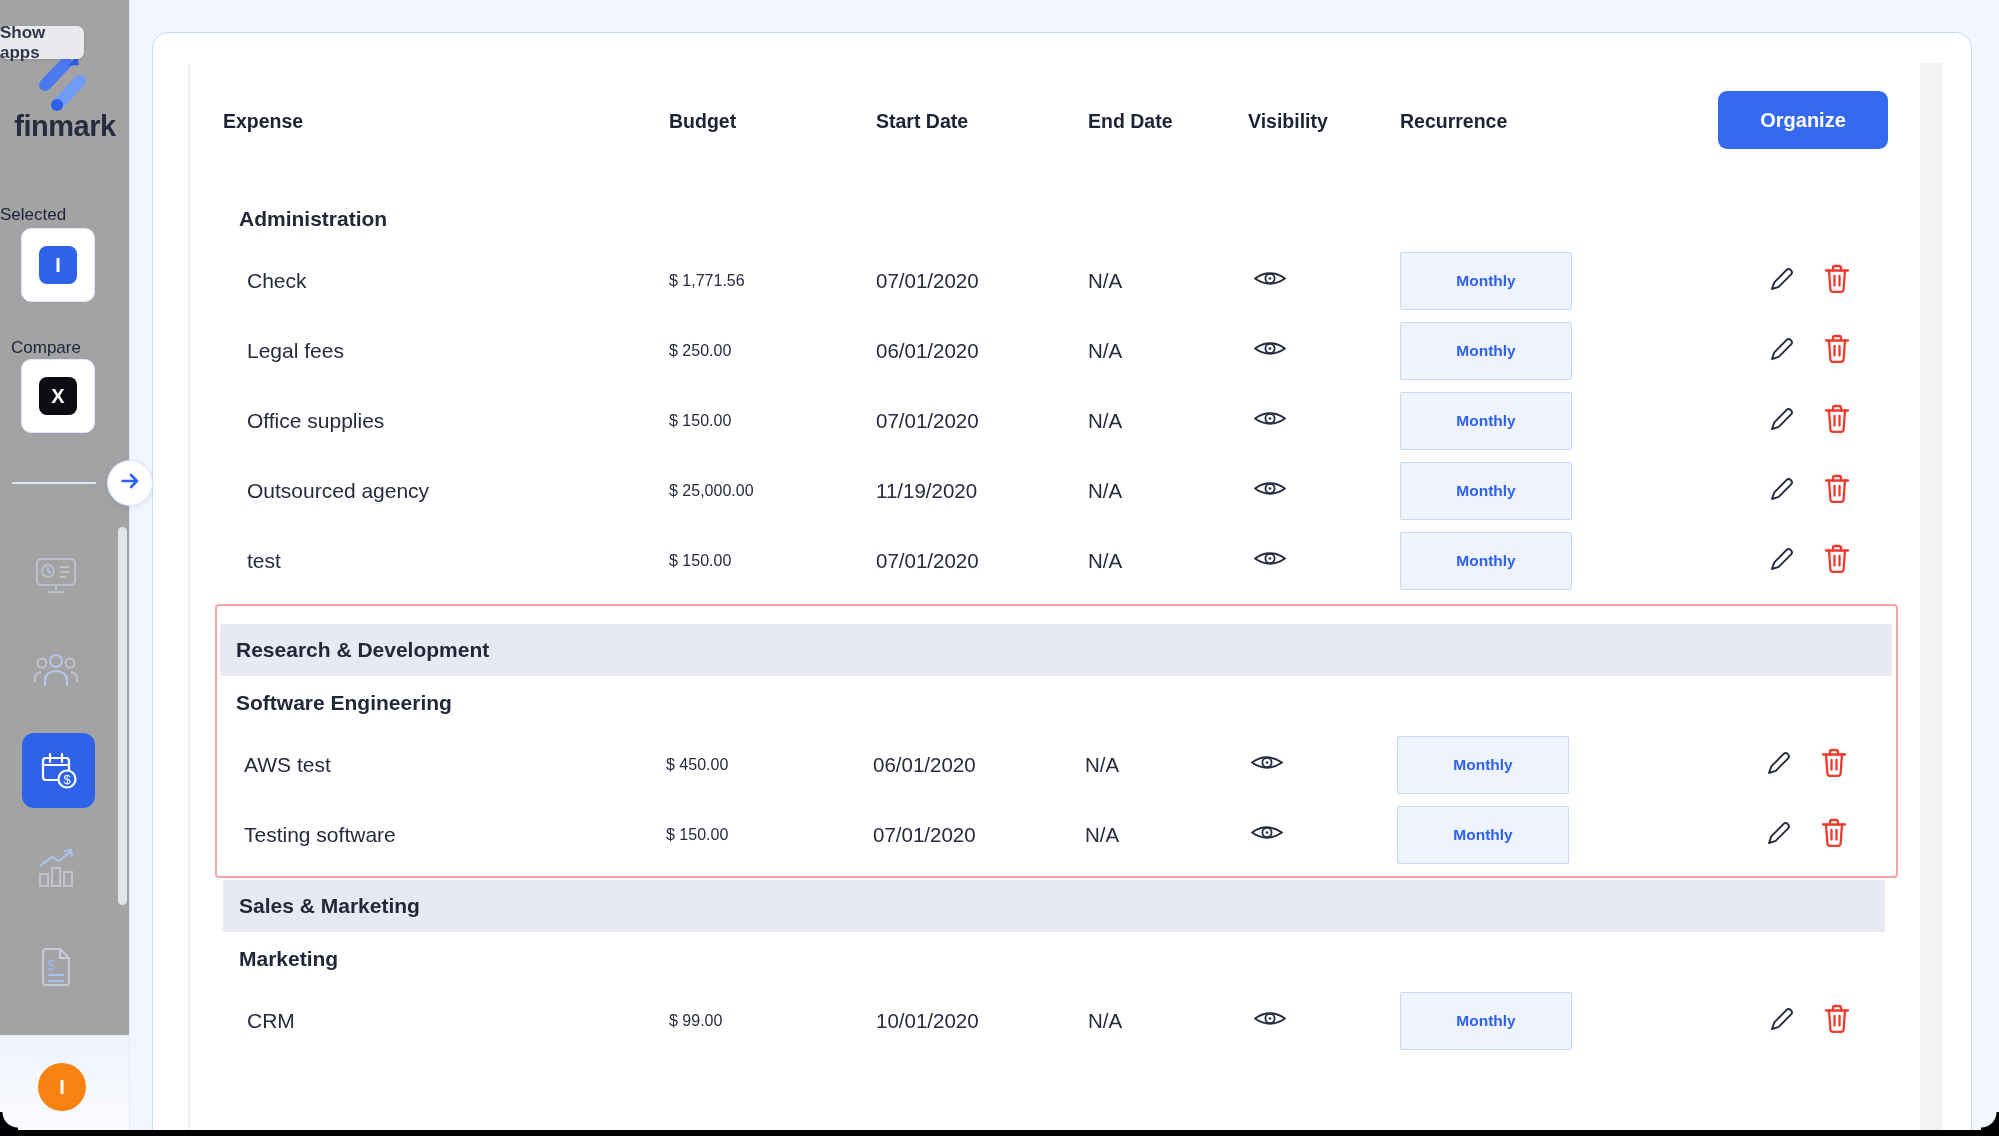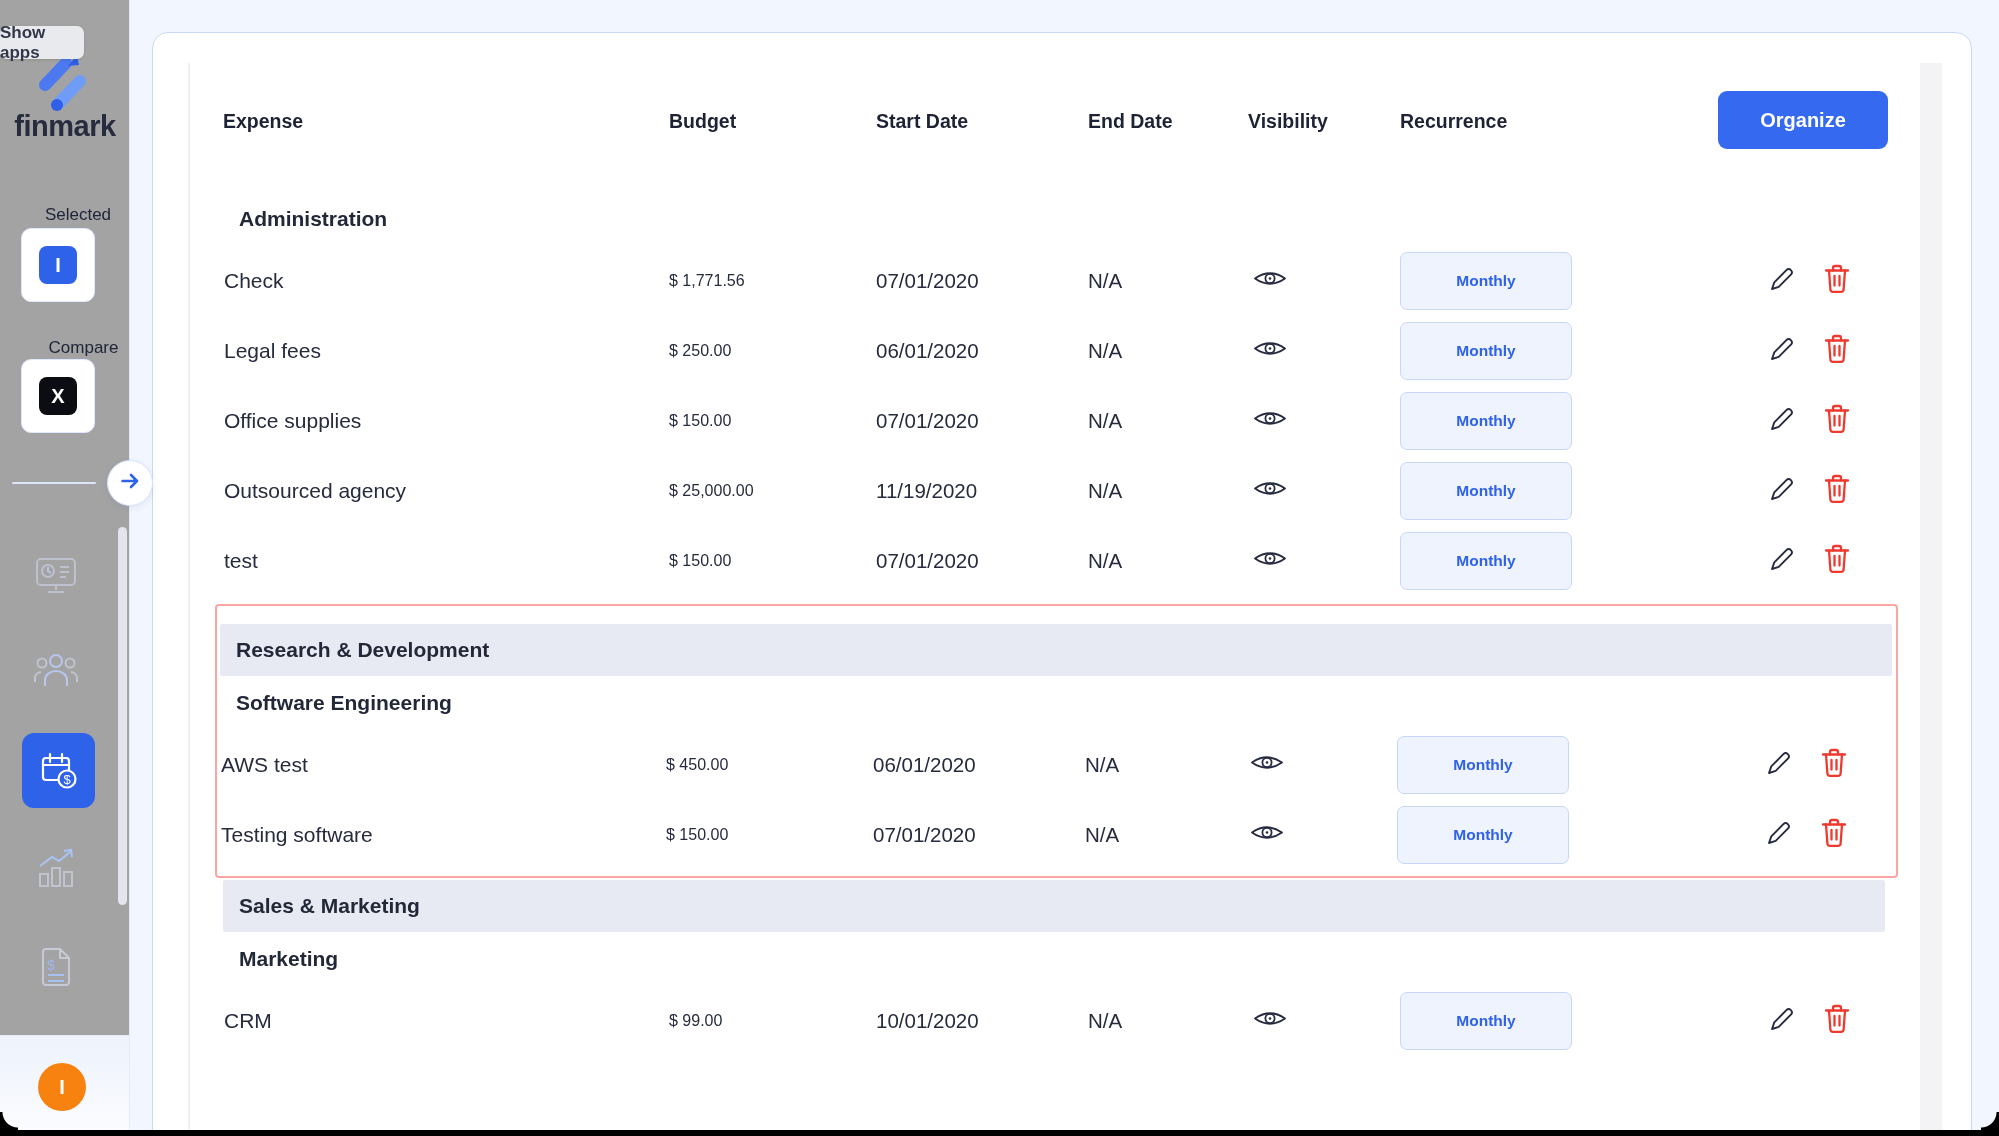--- a/index.html
+++ b/index.html
@@ -19,21 +19,21 @@
     position:absolute; left:0; top:26px; width:84px; height:33px;
     background:#e9eaee; border-radius:7px; box-shadow:0 1px 3px rgba(0,0,0,.12);
     display:flex; align-items:center; justify-content:center;
     font-size:17px; font-weight:600; color:#32384a; z-index:60;
   }
   .logo-mark { position:absolute; left:30px; top:52px; }
   .logo-text {
     position:absolute; left:0; top:110px; width:130px; text-align:center;
     font-size:29px; font-weight:700; letter-spacing:-0.5px; color:#272b3e;
   }
-  .side-label { position:absolute; width:156px; text-align:center; font-size:17px; color:#20263a; }
+  .side-label { position:absolute; width:156px; text-align:left; font-size:17px; color:#20263a; }
   .lbl-selected { top:205px; }
   .lbl-compare { top:338px;padding-left:11px; }
   .mini-card {
     position:absolute; left:21px; width:74px; height:74px; background:#fff;
     border:1.5px solid #dfe8fc; border-radius:10px;
     display:flex; align-items:center; justify-content:center; cursor:pointer;
   }
   .mc-selected { top:228px; }
   .mc-compare { top:359px; }
   .mini-badge {
@@ -96,28 +96,28 @@
   .subsection-title {
     height:54px; display:flex; align-items:center; padding-left:16px;
     font-size:21px; font-weight:700; color:#222838;
   }
   .section.highlighted {
     border:2px solid #fca5a5; border-radius:4px;
     margin:8px -13px 2px -8px; padding:18px 4px 6px 3px;
   }
   .exp-row { position:relative; height:70px; }
   .cell { position:absolute; top:50%; transform:translateY(-50%); font-size:21px; color:#262b3d; }
-  .c-name { left:1px; }
+  .c-name { left:24px; }
   .c-budget { left:446px; font-size:16px; }
   .c-start { left:653px; font-size:20.5px; }
   .c-end { left:865px; font-size:20.5px; }
   .c-eye { left:1028px; width:38px; display:flex; justify-content:center; cursor:pointer; background:none; border:none; }
   .c-monthly { left:1177px; }
   .monthly-btn {
-    width:172px; height:58px; background:#eef3fd; border:1.5px solid #c7d7f8; border-radius:7px;
+    width:172px; height:58px; background:#eef3fd; border:1.5px solid #c7d7f8; border-radius:2px;
     color:#2f62e9; font-family:"Liberation Sans", sans-serif; font-size:15.5px; font-weight:700; cursor:pointer;
   }
   .c-pencil { left:1544px; background:none; border:none; cursor:pointer; }
   .c-trash { left:1600px; background:none; border:none; cursor:pointer; }
   
   .bottom-strip { position:absolute; left:0; right:0; bottom:0; height:6px; background:#000; z-index:20; }
   .corner { position:absolute; bottom:6px; width:18px; height:18px; z-index:20; }
   .corner.bl { left:0; background:radial-gradient(circle 18px at 100% 0%, rgba(0,0,0,0) 0 15px, #000 16px); }
   .corner.br { right:0; background:radial-gradient(circle 18px at 0% 0%, rgba(0,0,0,0) 0 15px, #000 16px); }
 </style>

